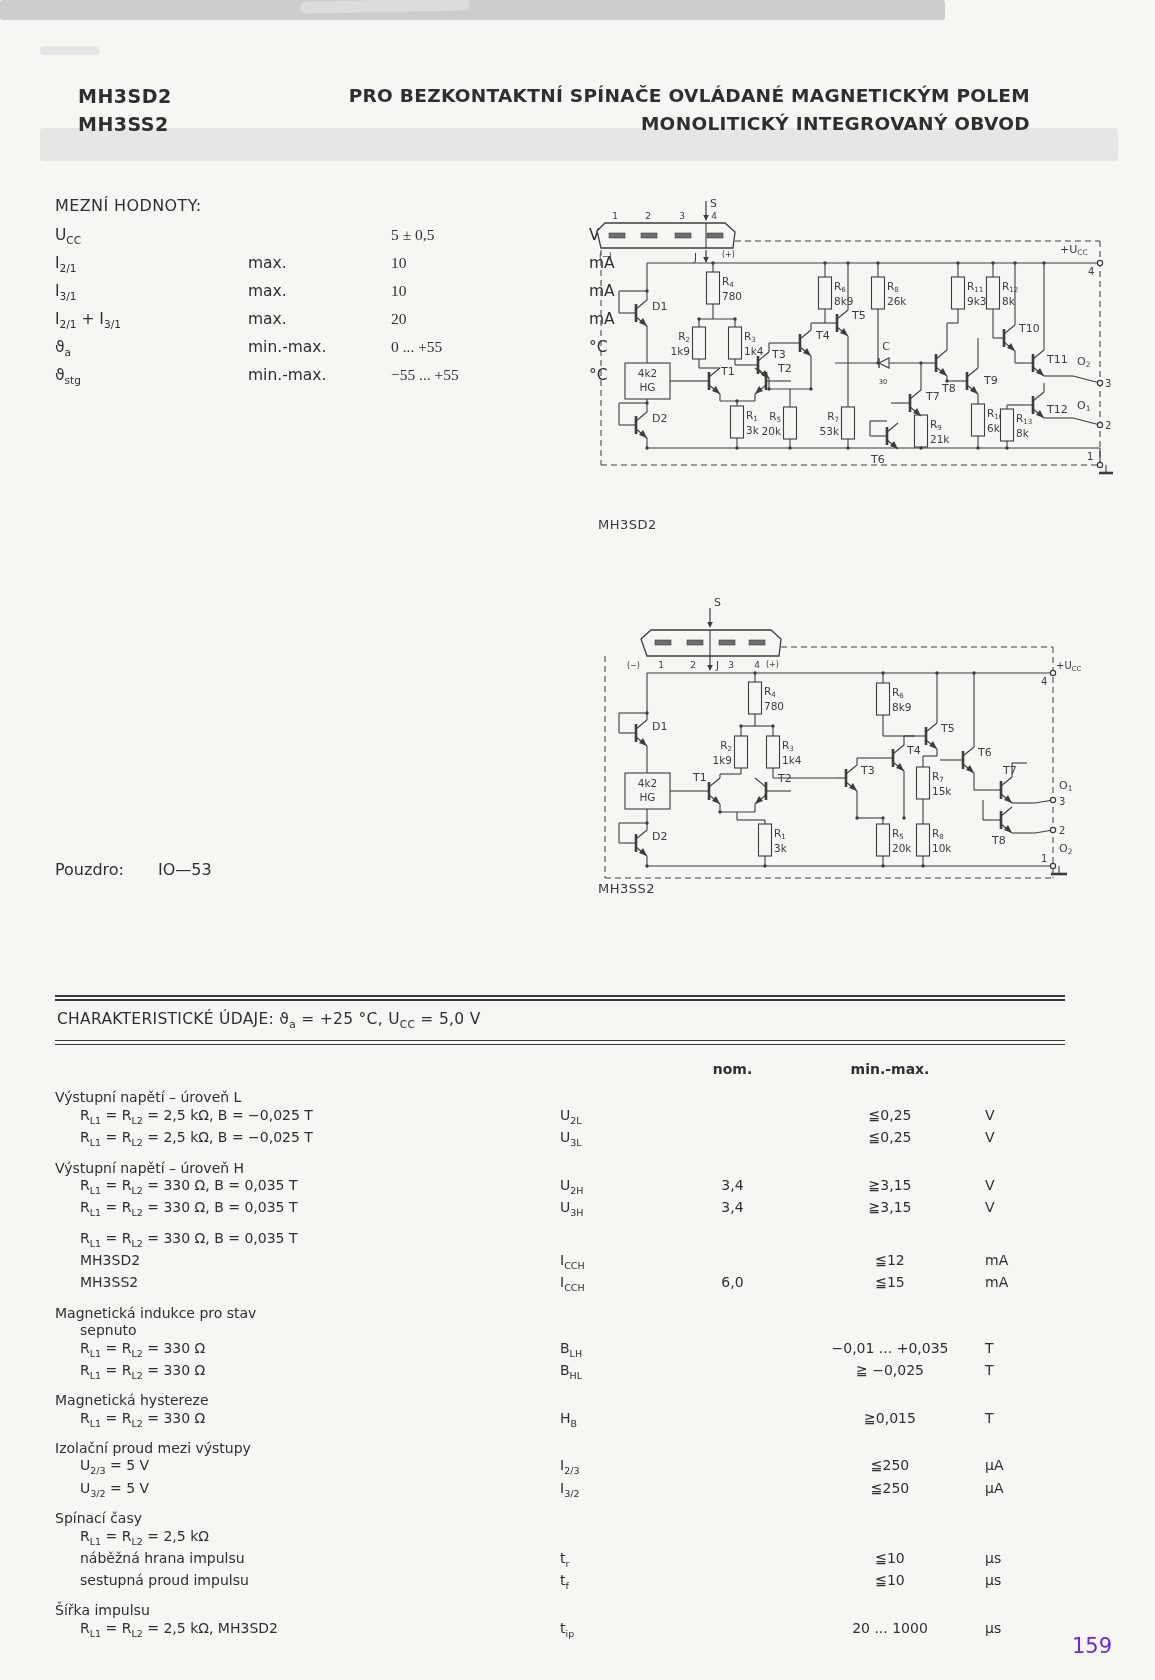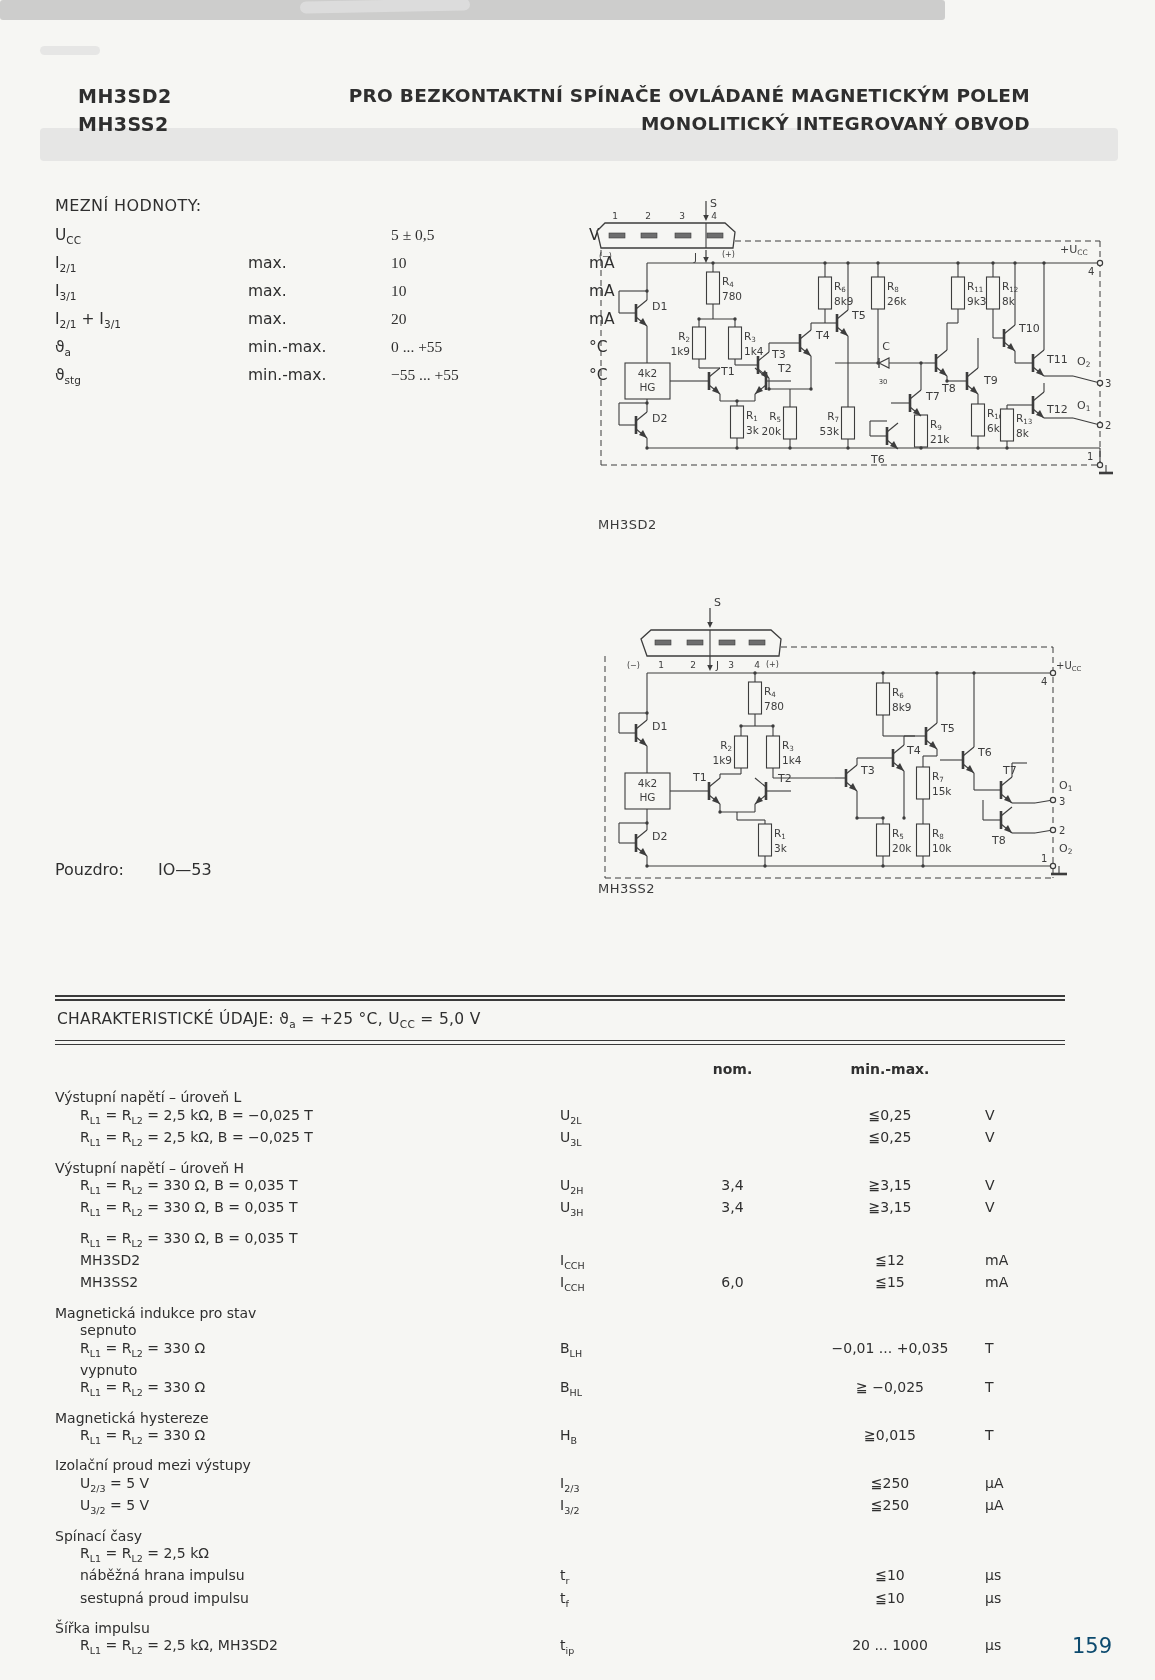--- a/index.html
+++ b/index.html
@@ -33,21 +33,21 @@
   .dblrule + .dblrule{margin-top:2.5px;}
   .chartitle{font-size:15.5px;padding:9px 2px 10px 2px;letter-spacing:.3px;}
   .colheads{display:grid;grid-template-columns:505px 110px 125px 190px 80px;font-size:14px;font-weight:bold;padding:16px 0 4px 0;}
   .colheads .c{text-align:center;}
   .cgrp{margin-top:8px;}
   .chead{font-size:14px;line-height:17.5px;}
   .crow{display:grid;grid-template-columns:505px 110px 125px 190px 80px;font-size:14px;line-height:17.5px;}
   .crow .d{padding-left:25px;}
   .crow .c{text-align:center;}
   .botbar{left:68px;top:1616px;width:945px;height:20px;background:#cdcdcc;border-radius:3px;}
-  .pagenum{left:1072px;top:1634px;font-size:21px;color:#0c4a6e;}
+  .pagenum{left:1072px;top:1634px;font-size:21px;color:#6d28d9;}
 </style>
 </head>
 <body>
 
 <div class="page">
 
   <div class="smudge" style="left:300px;top:0;width:170px;height:12px;transform:rotate(-1deg);"></div>
   <div class="band" style="left:40px;top:128px;width:1078px;height:33px;opacity:.85;border-radius:4px;"></div>
   <div class="smudge" style="left:40px;top:46px;width:60px;height:9px;opacity:.6;"></div>
 
@@ -773,27 +773,20 @@
             <div></div>
           </div>
           <div class="crow">
             <div class="d">R<sub>L1</sub> = R<sub>L2</sub> = 330 Ω</div>
             <div>B<sub>LH</sub></div>
             <div class="c"></div>
             <div class="c">−0,01 ... +0,035</div>
             <div>T</div>
           </div>
           <div class="crow">
-            <div class="d">vypnuto</div>
-            <div></div>
-            <div class="c"></div>
-            <div class="c"></div>
-            <div></div>
-          </div>
-          <div class="crow">
             <div class="d">R<sub>L1</sub> = R<sub>L2</sub> = 330 Ω</div>
             <div>B<sub>HL</sub></div>
             <div class="c"></div>
             <div class="c">≧ −0,025</div>
             <div>T</div>
           </div>
         </div>
         <div class="cgrp">
           <div class="chead">Magnetická hystereze</div>
           <div class="crow">

